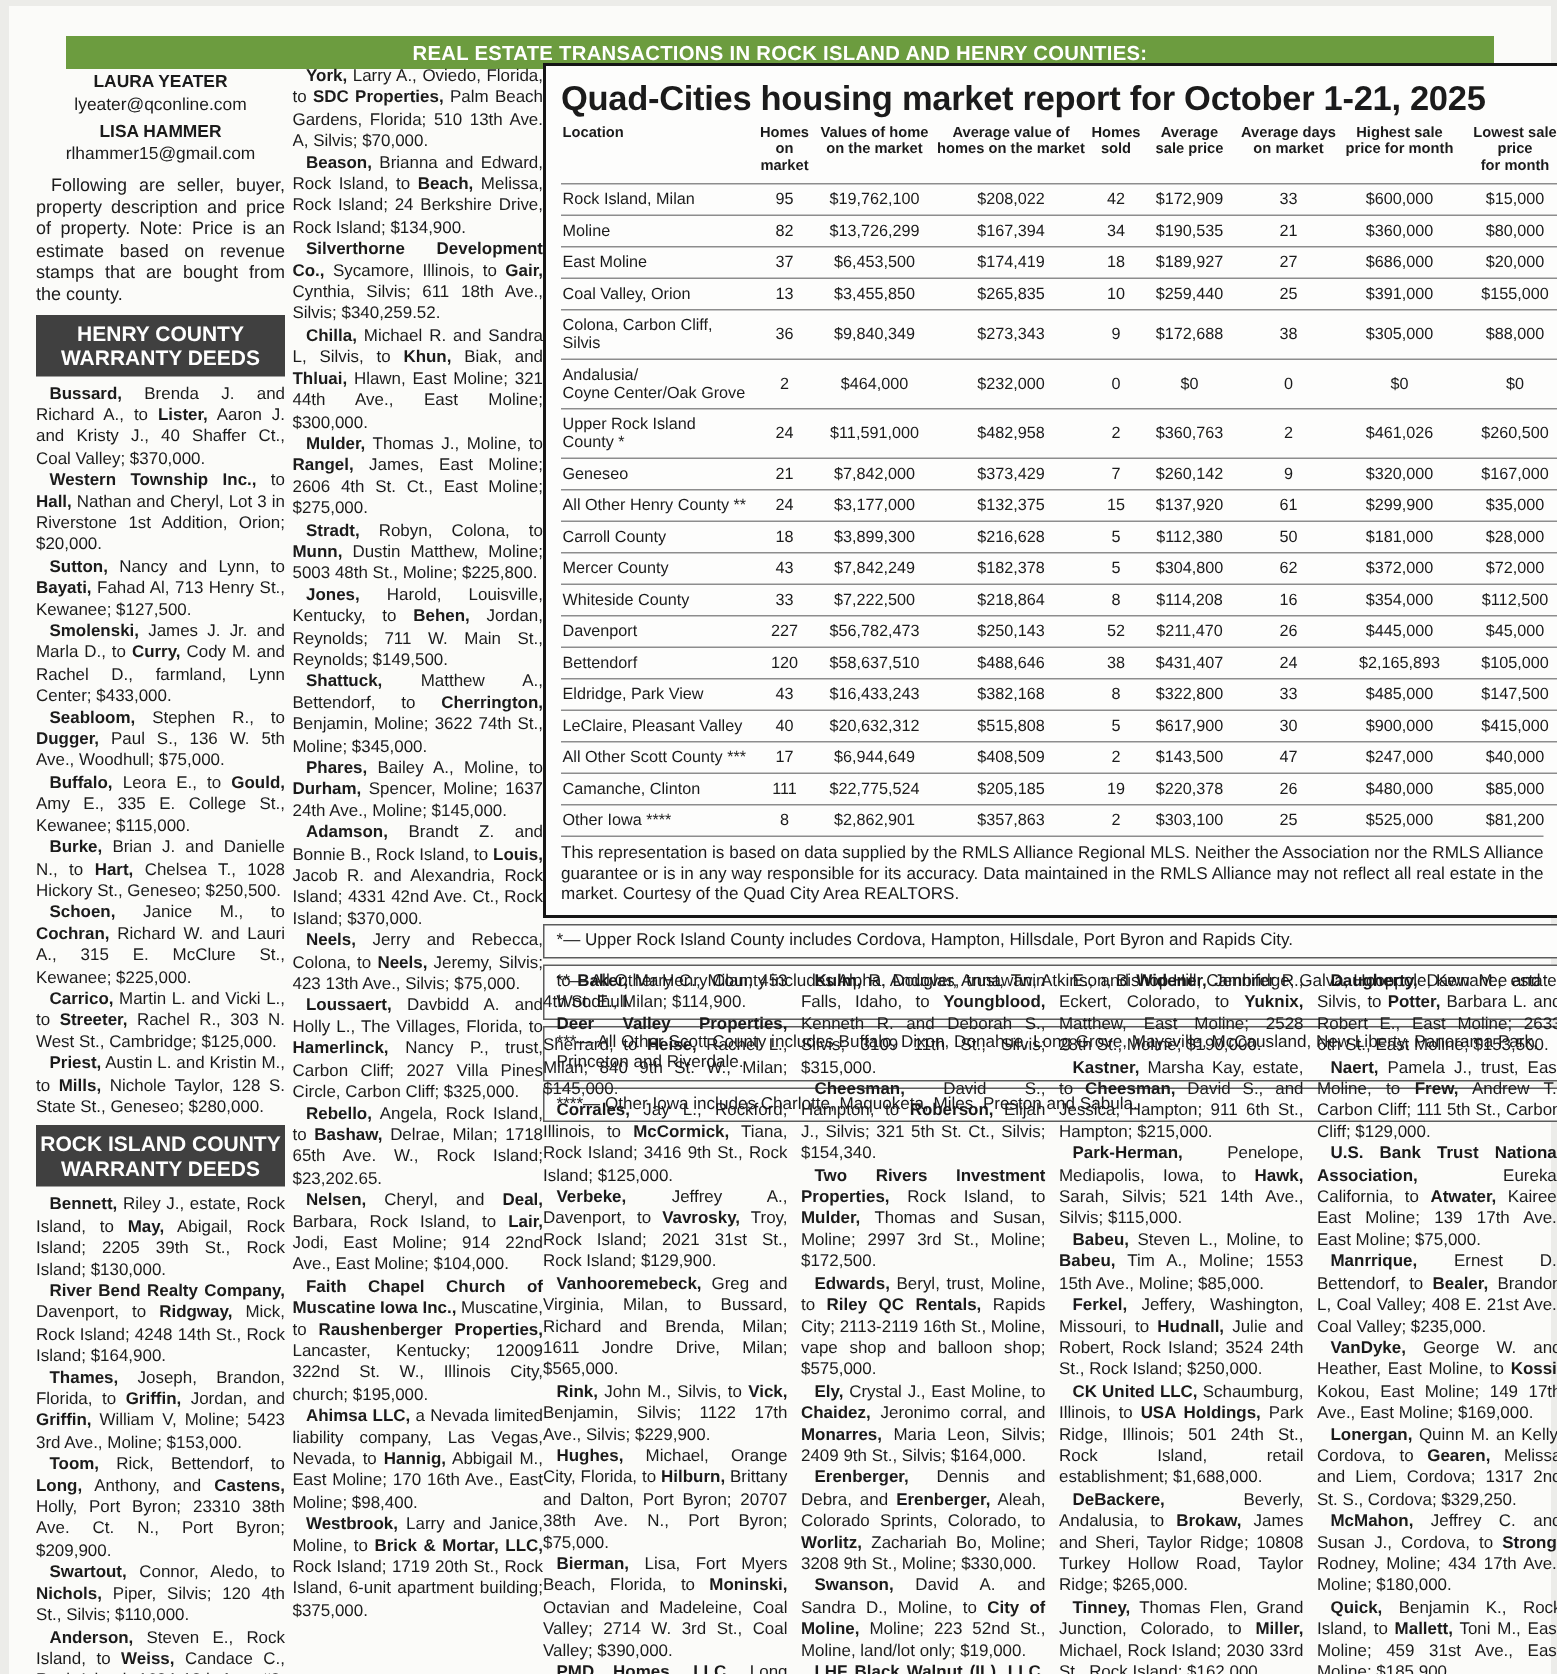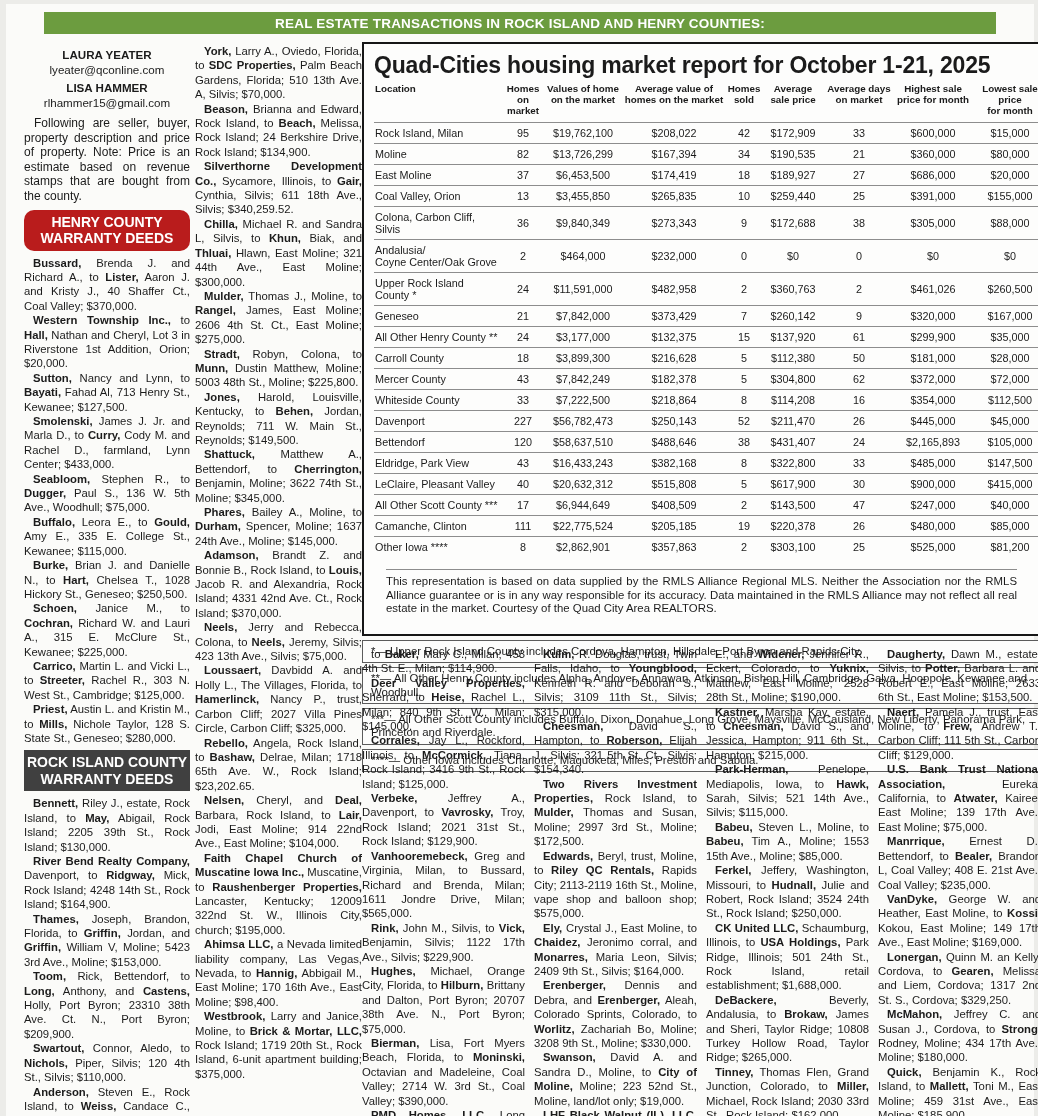--- a/index.html
+++ b/index.html
@@ -7,21 +7,21 @@
     width:1038px;height:1116px;
     background:#ecece9;
     font-family:"Liberation Sans",sans-serif;
     color:#1b1b1b;
     position:relative;
     overflow:hidden;
   }
   .sheet{position:absolute;left:6px;top:4px;right:4px;bottom:0;background:#fbfbf9;}
   
   .banner{
-    position:absolute;left:38px;right:38px;top:8px;height:22px;
+    position:absolute;left:38px;right:38px;top:20px;height:22px;
     display:flex;align-items:center;justify-content:center;
     color:#fff;font-weight:bold;font-size:13.5px;letter-spacing:.2px;
     transform-origin:center;
   }
   
   .txtcol{position:absolute;top:40px;overflow:hidden;}
   #col1{left:18px;width:166px;height:1072px;}
   #col2{left:189px;width:167px;height:1076px;}
   .contact{text-align:center;font-size:11.6px;line-height:14.5px;margin:2px 0 6px;}
   .contact .cname{font-weight:bold;margin-top:4px;}
@@ -42,21 +42,21 @@
     vertical-align:top;white-space:pre-line;padding:1px 1px 6px;
   }
   table.report th:first-child{text-align:left;}
   table.report td{
     font-size:10.8px;line-height:12px;text-align:center;vertical-align:middle;
     padding:4px 1px;border-top:1px solid #8d8d8d;white-space:pre-line;
   }
   table.report td:first-child{text-align:left;}
   .disclaimer{
     border-top:1px solid #8d8d8d;font-size:11.4px;line-height:13.6px;
-    text-align:justify;padding:5px 0 6px;margin:12px;
+    text-align:justify;padding:5px 0 6px;margin:0;
   }
   .footnote{
     border:1px solid #5c5c5c;background:#fdfdfc;
     font-size:11.4px;line-height:13.4px;padding:4px 8px;margin-top:4px;
   }
   
   .botcol{position:absolute;top:643px;width:163px;height:471px;overflow:hidden;}
   #bot1{left:356px;} #bot2{left:528px;} #bot3{left:700px;} #bot4{left:872px;}
 </style>
 </head>
@@ -69,21 +69,21 @@
   </div>
 
   <div class="txtcol" id="col1">
     <div class="contact">
       <div class="cname">LAURA YEATER</div>
       <div class="cemail">lyeater@qconline.com</div>
       <div class="cname">LISA HAMMER</div>
       <div class="cemail">rlhammer15@gmail.com</div>
     </div>
     <p class="intro">Following are seller, buyer, property description and price of property. Note: Price is an estimate based on revenue stamps that are bought from the county.</p>
-    <div class="sect-head accent-bg" style="white-space: pre-line; background: #b91c1c; border-radius: 10px;">HENRY COUNTY
+    <div class="sect-head accent-bg" style="white-space: pre-line; background: #404040;">HENRY COUNTY
 WARRANTY DEEDS</div>
     <div>
         <p class="entry"><b>Bussard,</b> Brenda J. and Richard A., to <b>Lister,</b> Aaron J. and Kristy J., 40 Shaffer Ct., Coal Valley; $370,000.</p>
         <p class="entry"><b>Western Township Inc.,</b> to <b>Hall,</b> Nathan and Cheryl, Lot 3 in Riverstone 1st Addition, Orion; $20,000.</p>
         <p class="entry"><b>Sutton,</b> Nancy and Lynn, to <b>Bayati,</b> Fahad Al, 713 Henry St., Kewanee; $127,500.</p>
         <p class="entry"><b>Smolenski,</b> James J. Jr. and Marla D., to <b>Curry,</b> Cody M. and Rachel D., farmland, Lynn Center; $433,000.</p>
         <p class="entry"><b>Seabloom,</b> Stephen R., to <b>Dugger,</b> Paul S., 136 W. 5th Ave., Woodhull; $75,000.</p>
         <p class="entry"><b>Buffalo,</b> Leora E., to <b>Gould,</b> Amy E., 335 E. College St., Kewanee; $115,000.</p>
         <p class="entry"><b>Burke,</b> Brian J. and Danielle N., to <b>Hart,</b> Chelsea T., 1028 Hickory St., Geneseo; $250,500.</p>
         <p class="entry"><b>Schoen,</b> Janice M., to <b>Cochran,</b> Richard W. and Lauri A., 315 E. McClure St., Kewanee; $225,000.</p>

